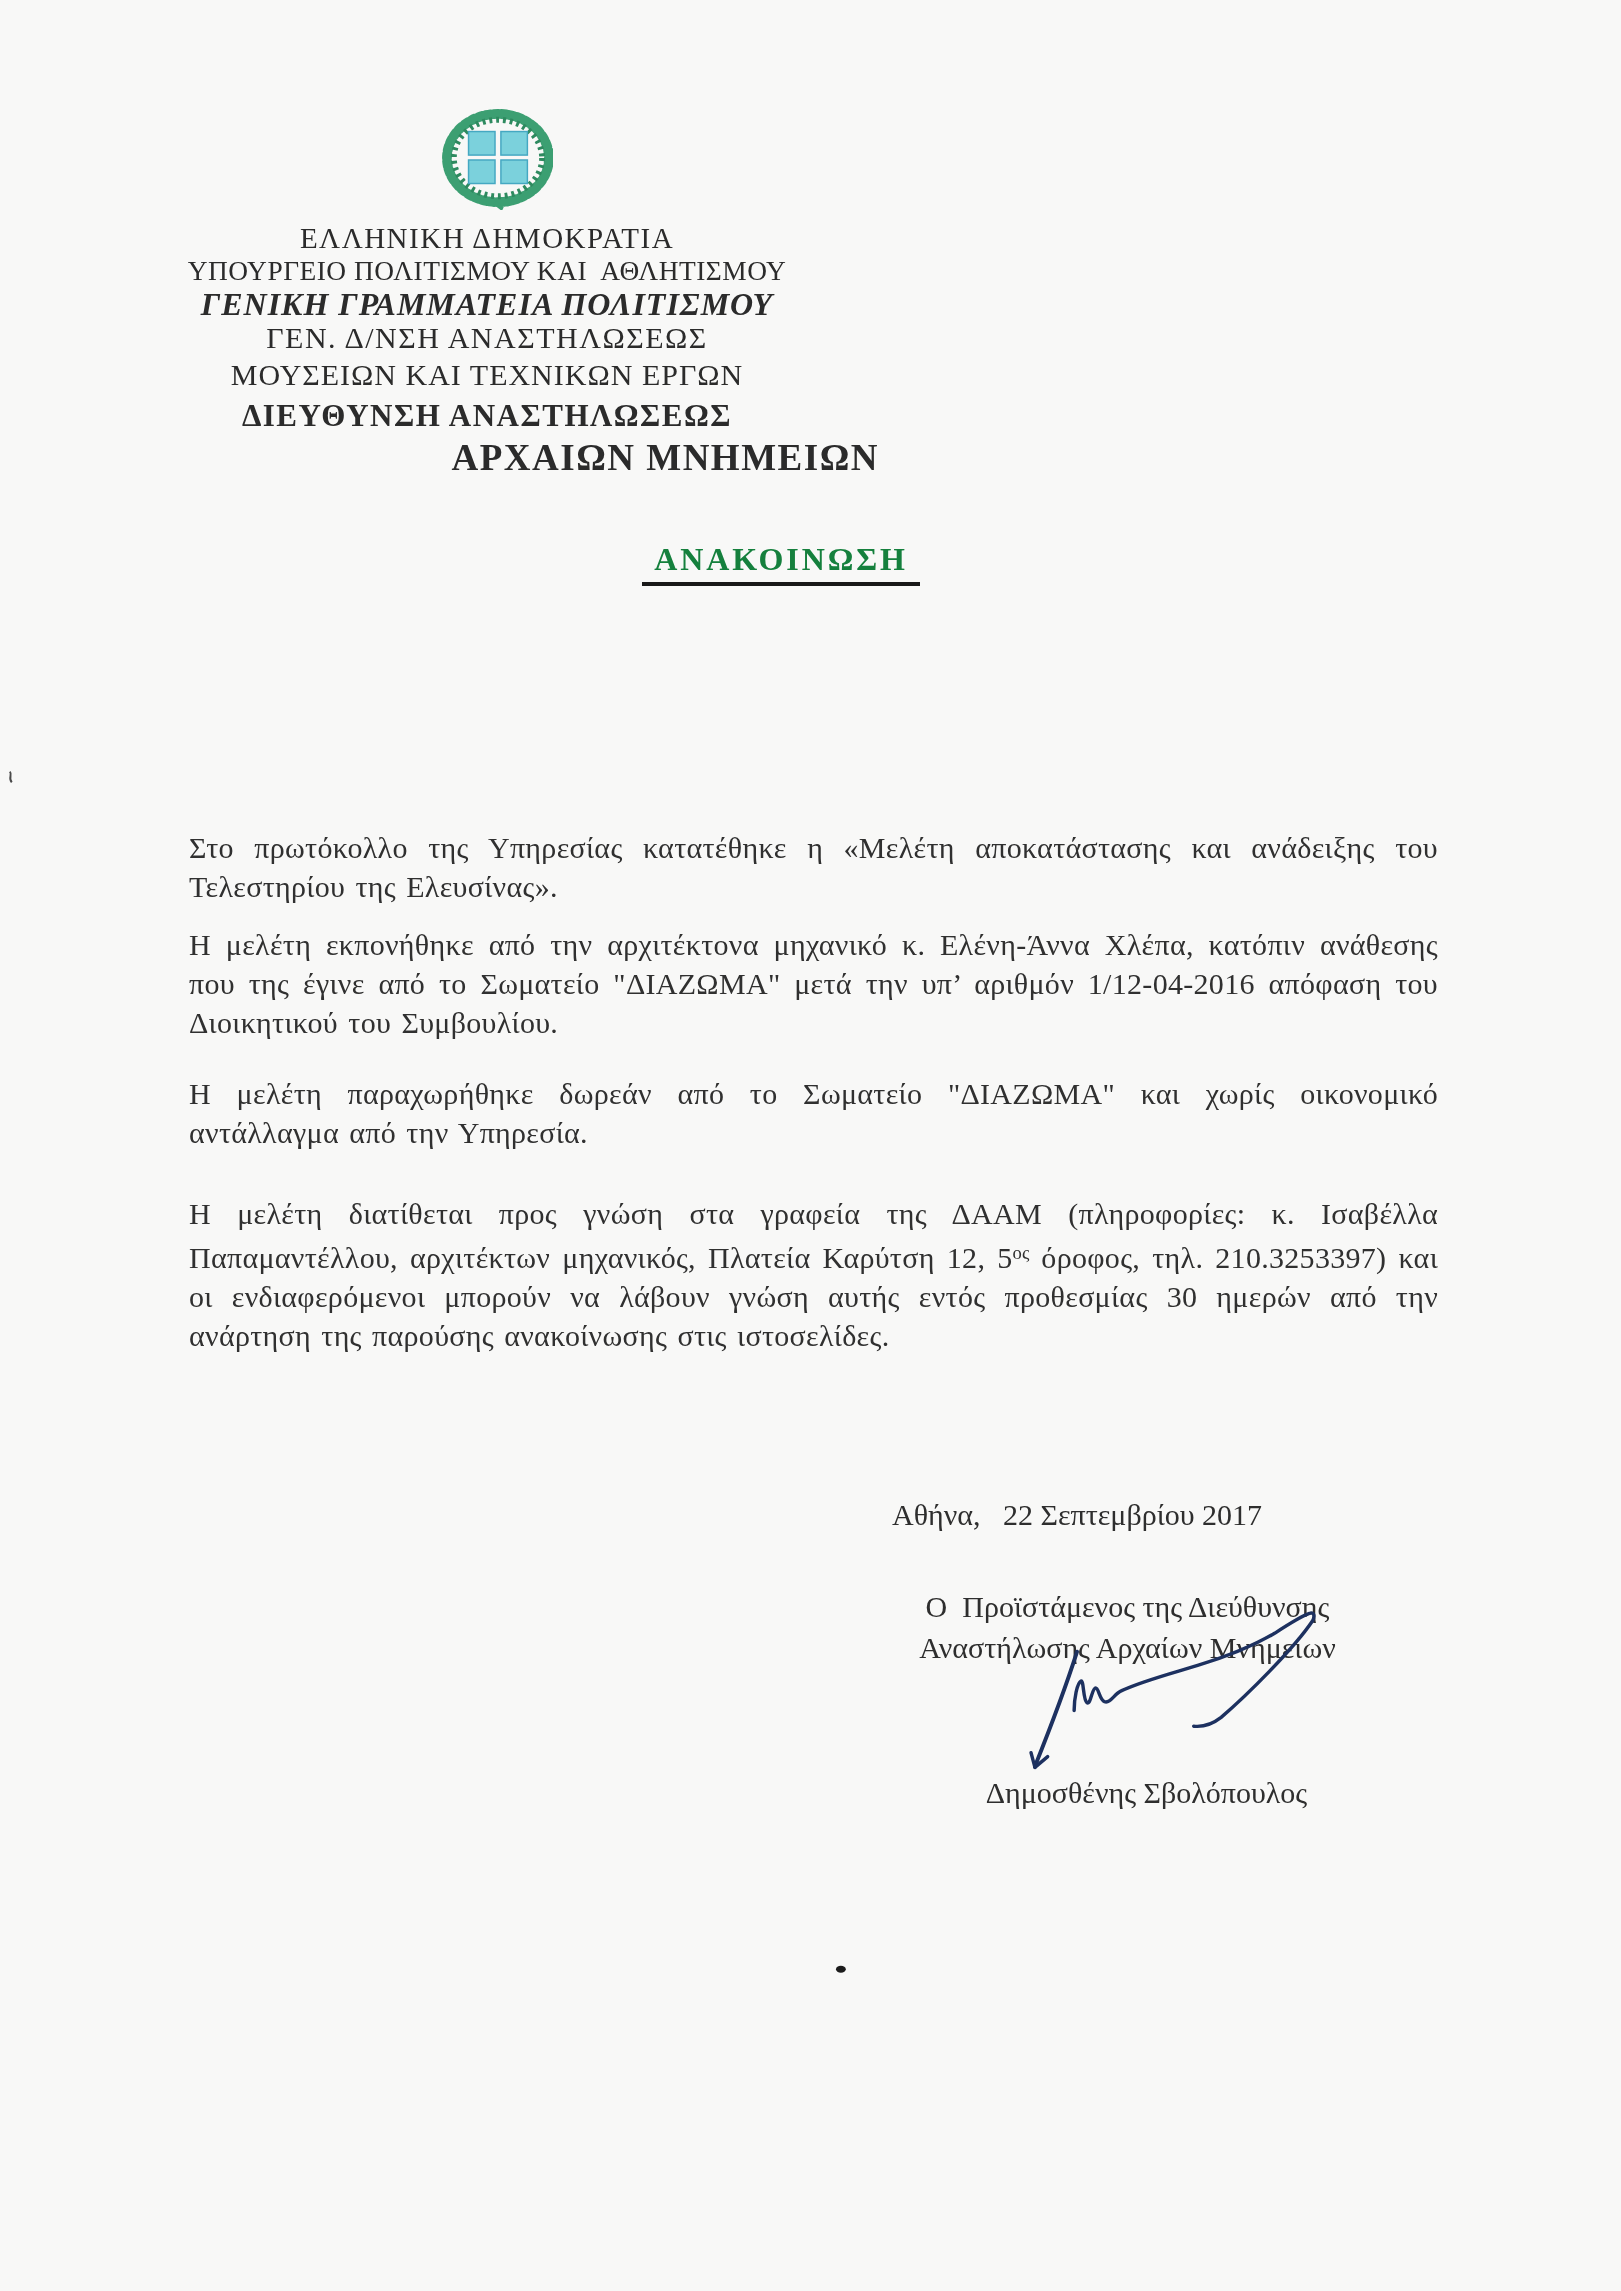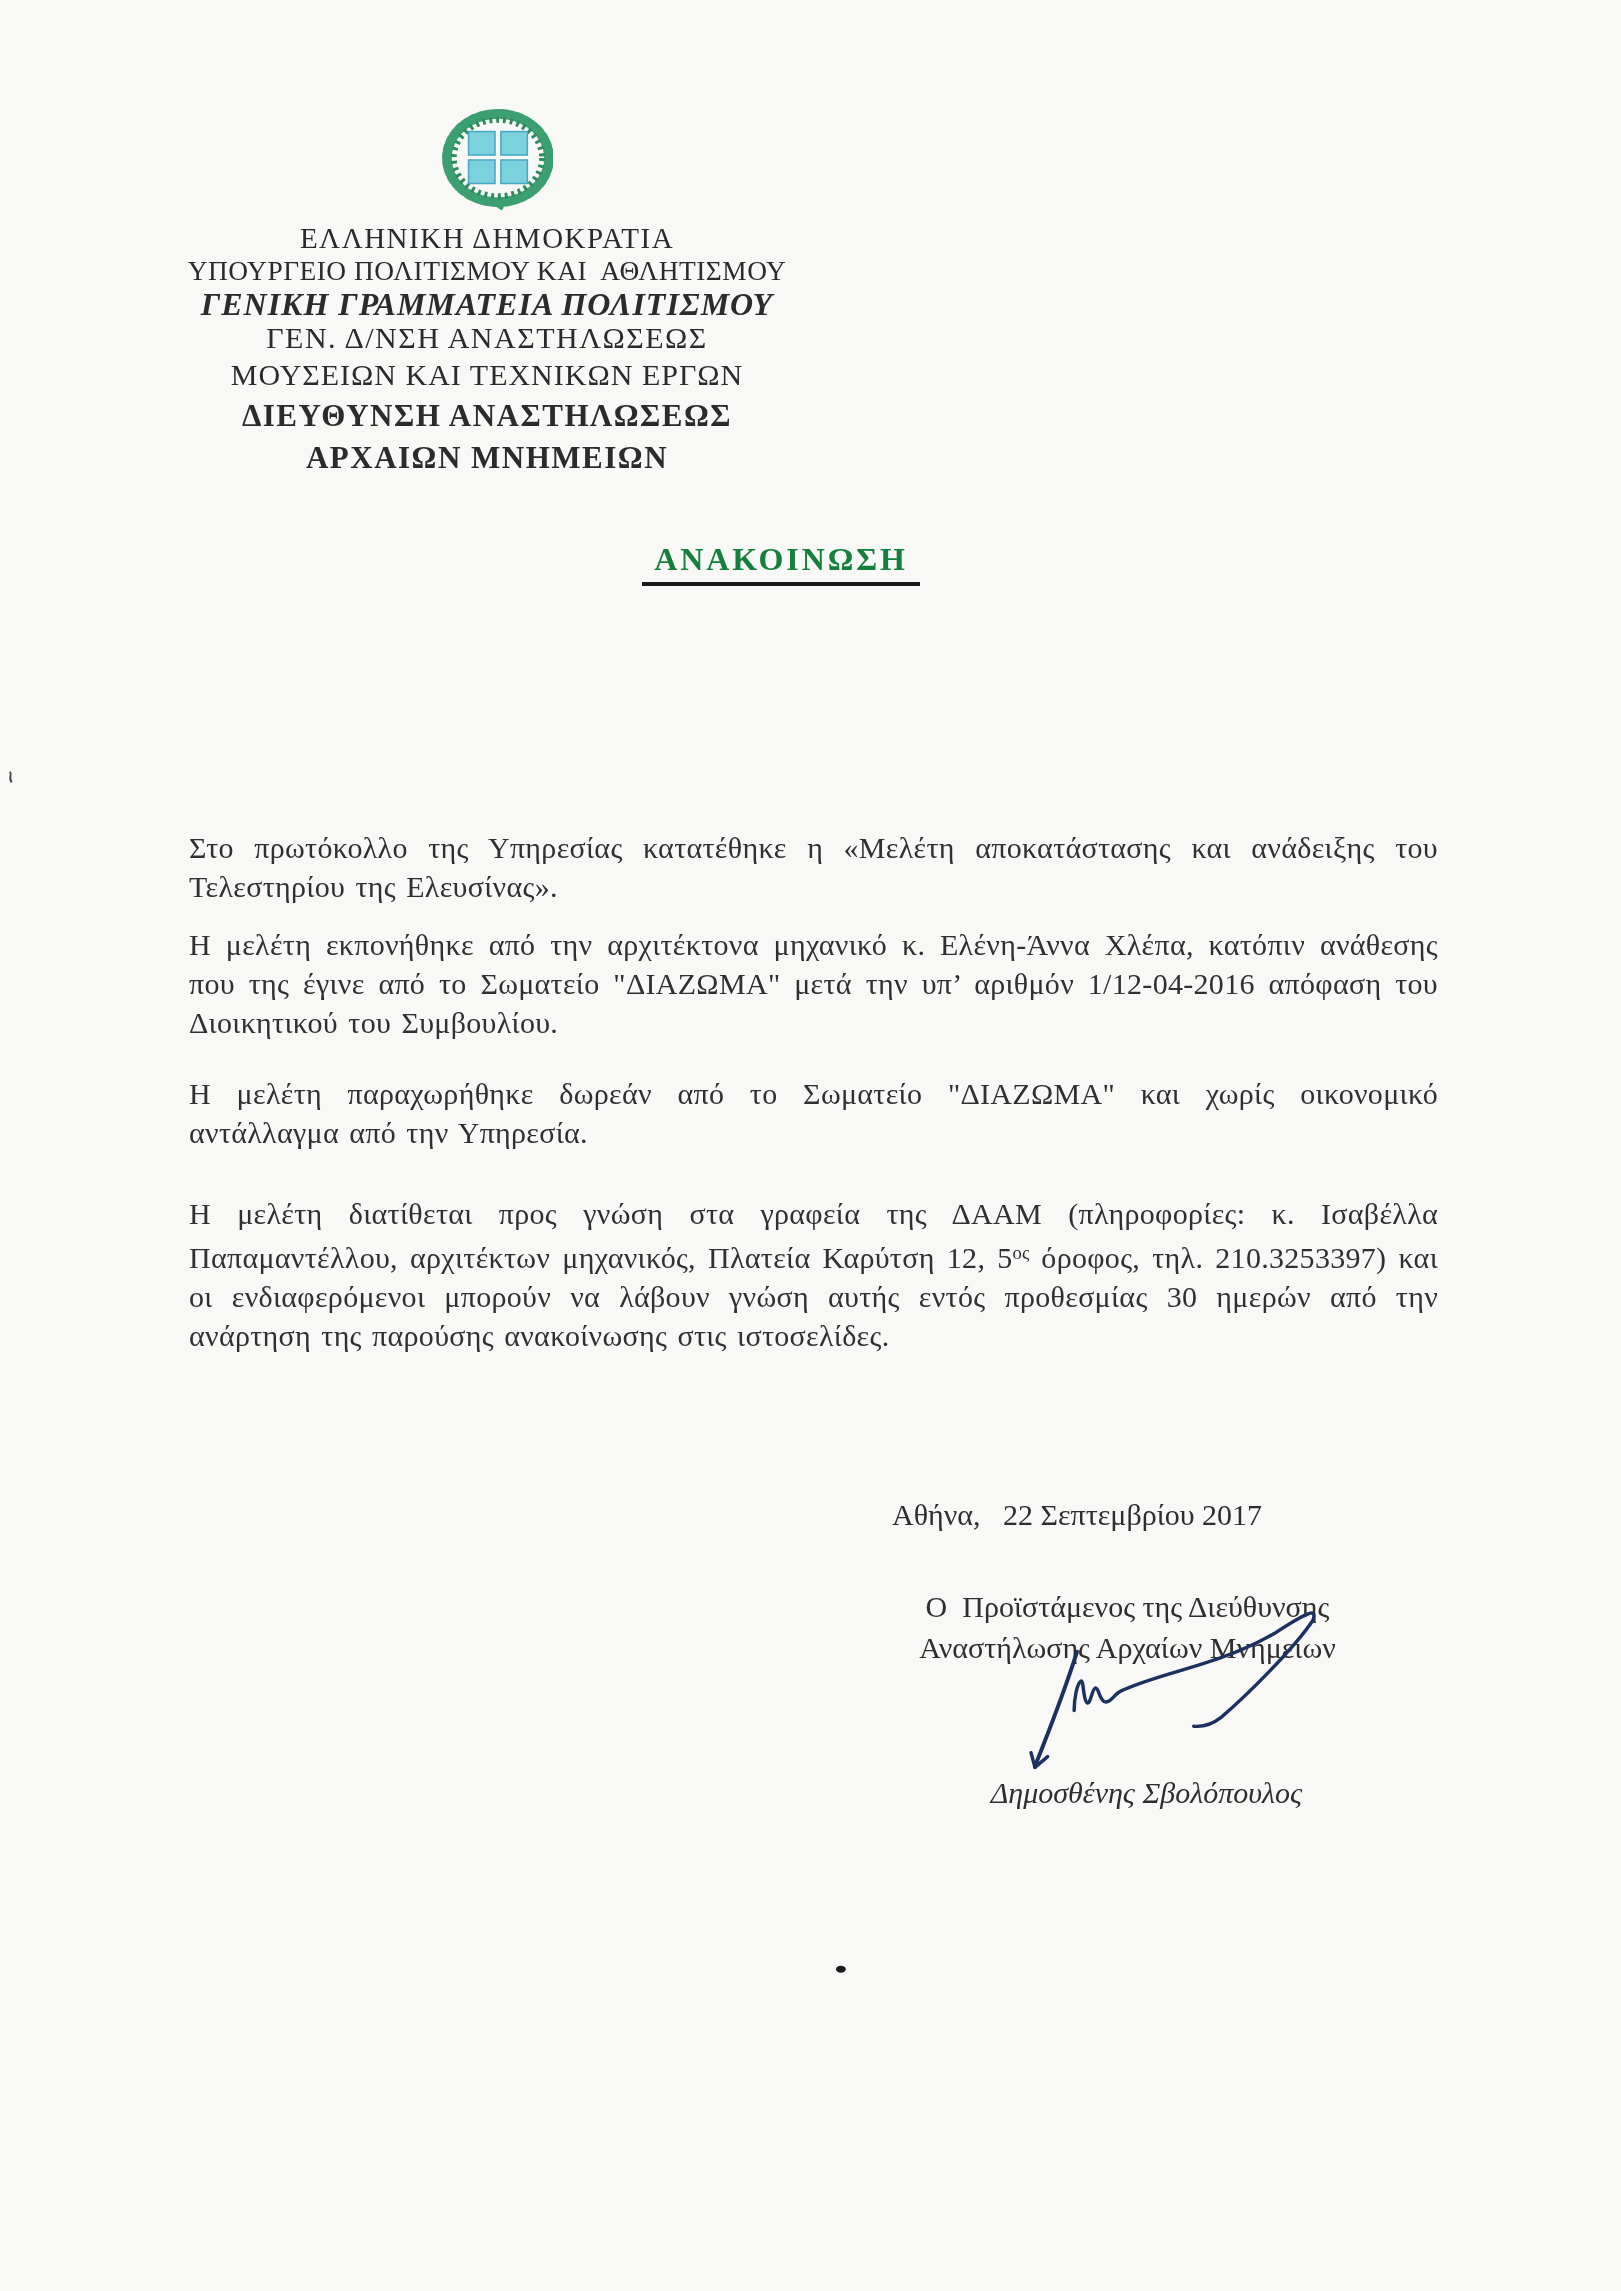--- a/index.html
+++ b/index.html
@@ -16,21 +16,21 @@
   
   .emblem{position:absolute;left:439px;top:108px;width:114px;height:102px;}
   .hdr{position:absolute;left:95px;top:222px;width:784px;text-align:center;color:#2b2b2b;}
   .hdr div{white-space:pre;}
   .h1{font-size:29px;font-weight:normal;line-height:33px;letter-spacing:1.5px;}
   .h2{font-size:27.4px;line-height:33px;letter-spacing:0.5px;}
   .h3{font-size:32px;font-weight:bold;line-height:32px;letter-spacing:1px;font-style:italic;}
   .h4{font-size:30px;line-height:35px;letter-spacing:1.5px;}
   .h5{font-size:30px;line-height:40px;letter-spacing:1px;}
   .h6{font-size:31px;font-weight:bold;line-height:41px;letter-spacing:1.5px;}
-  .h7{font-size:31px;font-weight:bold;line-height:43px;letter-spacing:1.5px;}
+  .h7{font-size:37px;font-weight:bold;line-height:43px;letter-spacing:1.5px;text-align:right;}
   
   .title-wrap{position:absolute;left:0;top:541px;width:1562px;text-align:center;}
   .title{
     display:inline-block;font-size:32px;font-weight:bold;letter-spacing:2.9px;
     color:#15803d;border-bottom:4.9px solid #191919;padding:0 11.8px 3.9px 11.8px;
   }
   
   .para{
     position:absolute;left:189px;width:1249px;
     font-size:30px;line-height:39px;text-align:justify;
@@ -38,21 +38,21 @@
   }
   .p1{top:620px;} .p2{top:828px;} .p3{top:925px;} .p4{top:1074px;} .p5{top:1194px;}
   .sup{font-size:18.6px;vertical-align:8.8px;letter-spacing:0;}
   
   .date-line{position:absolute;left:892px;top:1498px;width:451px;
              font-size:30px;white-space:pre;color:#2e2e2e;}
   .sig-title{position:absolute;left:912px;top:1586px;width:431px;text-align:center;
              font-size:30px;line-height:41px;color:#2e2e2e;}
   .sig-title div{white-space:pre;}
   .sig-name{position:absolute;left:926px;top:1776px;width:441px;text-align:center;
-            font-size:30px;color:#2e2e2e;font-style:italic;}
+            font-size:30px;color:#2e2e2e;}
   .overlay{position:absolute;left:0;top:0;width:1621px;height:2292px;pointer-events:none;}
 </style>
 </head>
 <body>
 
 <div class="page">
 
   <svg class="emblem" viewBox="0 0 116 104" aria-hidden="true">
     <ellipse cx="60" cy="51" rx="52" ry="45" fill="none" stroke-width="10" stroke-dasharray="5 3" stroke-linecap="round" stroke="#3c9f72"></ellipse>
     <ellipse cx="60" cy="51" rx="45" ry="39" fill="none" stroke-width="6" stroke-dasharray="3 4" stroke="#2e8a5f"></ellipse>

